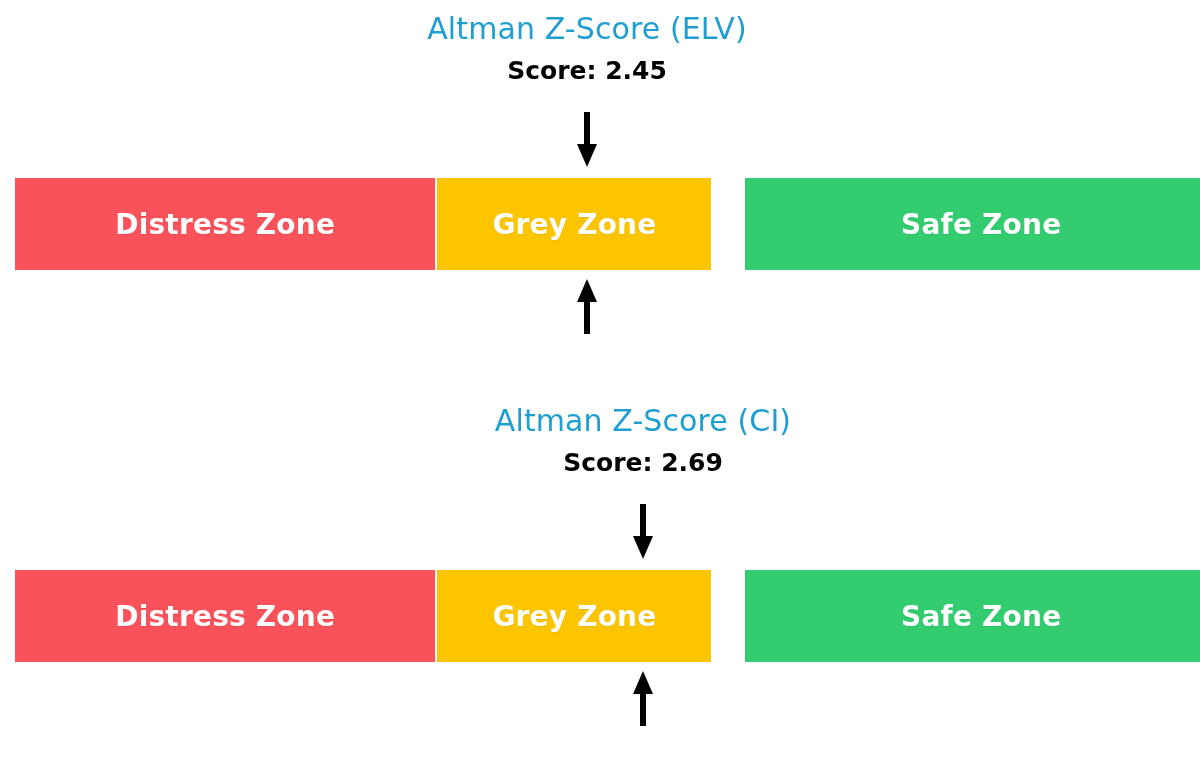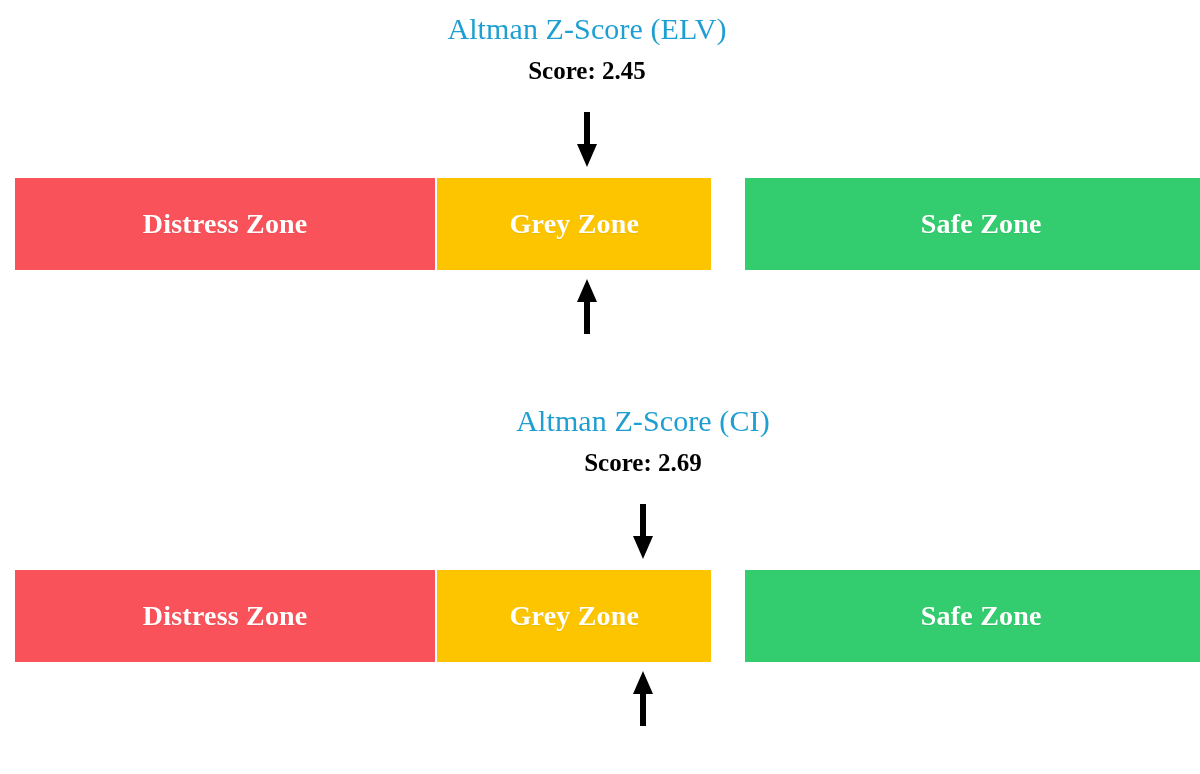--- a/index.html
+++ b/index.html
@@ -13,21 +13,20 @@
     height: 774px;
     font-family: "DejaVu Sans", "Liberation Sans", sans-serif;
     overflow: hidden;
     position: relative;
   }
 
   .canvas {
     position: relative;
     width: 1024px;
     height: 774px;
-    font-family: Liberation Serif, serif;
   }
 
   
   .chart {
     position: absolute;
     left: 0;
     width: 1200px;
   }
   #chart-0 { top: 0px;   height: 360px; }
   #chart-1 { top: 392px; height: 386px; }

